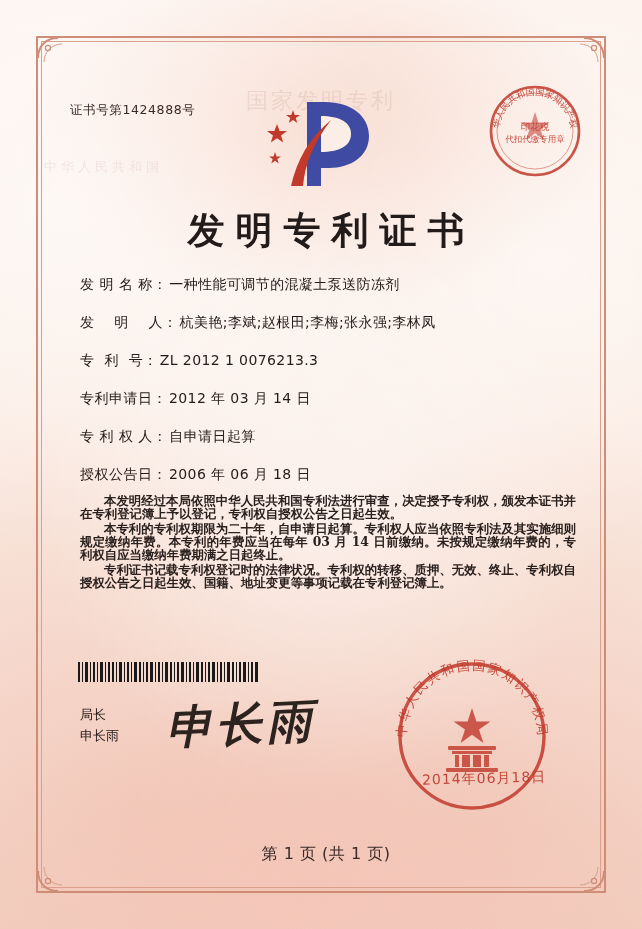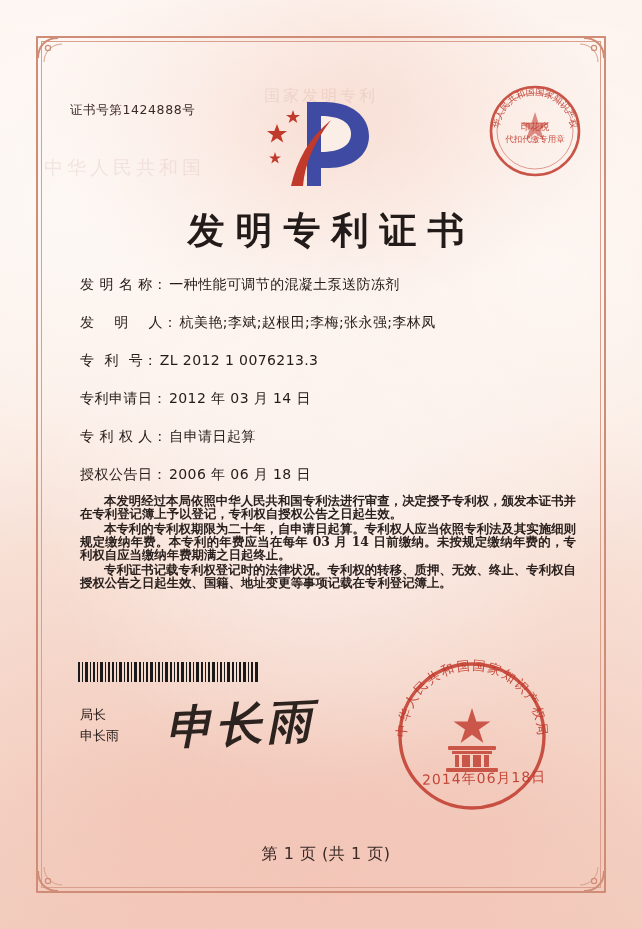--- a/index.html
+++ b/index.html
@@ -37,30 +37,30 @@
     pointer-events: none;
   }
   
   .ghost-band {
     position: absolute;
     left: 0;
     right: 0;
     top: 86px;
     text-align: center;
     font-family: "DejaVu Sans", "Liberation Sans", sans-serif;
-    font-size: 16px;
+    font-size: 22px;
     letter-spacing: 3px;
     color: rgba(196,150,140,0.22);
     user-select: none;
   }
   .ghost-left {
     position: absolute;
     left: 44px;
     top: 150px;
-    font-size: 19px;
+    font-size: 13px;
     letter-spacing: 4px;
     color: rgba(196,150,140,0.18);
     line-height: 34px;
   }
   .border-outer {
     position: absolute;
     left: 36px;
     top: 36px;
     right: 36px;
     bottom: 36px;

